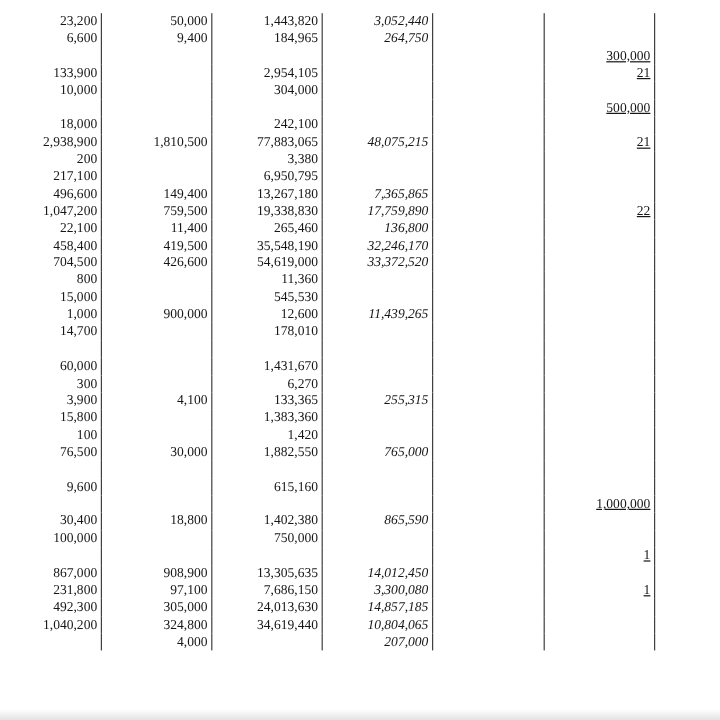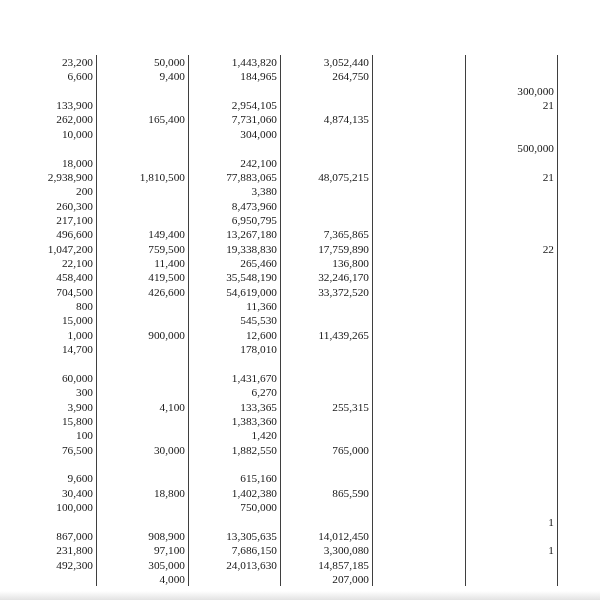--- a/index.html
+++ b/index.html
@@ -10,45 +10,44 @@
   .page {
     position: relative;
     width: 600px;
     height: 600px;
     background: #ffffff;
     overflow: hidden;
     font-family: "Liberation Serif", "DejaVu Serif", serif;
   }
   .table {
     position: absolute;
-    left: 16px;
+    left: 4px;
     top: 11px;
-    margin-top: 44px;
   }
   .row {
     display: flex;
     height: 14.36px;
   }
   .cell {
     box-sizing: content-box;
     border-right: 1px solid #3f3f3f;
     text-align: right;
     padding-right: 3px;
     font-size: 11.3px;
     line-height: 14.36px;
     color: #161616;
     white-space: nowrap;
     overflow: visible;
   }
   .c0 { width: 77px; }
   .c1 { width: 88px; }
   .c2 { width: 88px; }
-  .c3 { width: 88px; }
+  .c3 { width: 88px; font-style: italic; }
   .c4 { width: 89px; }
-  .c5 { width: 88px; }
+  .c5 { width: 88px; text-decoration: underline; }
   .bottom-shadow {
     position: absolute;
     left: 0;
     right: 0;
     bottom: 0;
     height: 9px;
     background: linear-gradient(to bottom, rgba(125,125,125,0) 0%, rgba(125,125,125,0.22) 100%);
     pointer-events: none;
   }
 </style>
@@ -83,28 +82,20 @@
       </div>
       <div class="row">
         <div class="cell c0">133,900</div>
         <div class="cell c1"></div>
         <div class="cell c2">2,954,105</div>
         <div class="cell c3"></div>
         <div class="cell c4"></div>
         <div class="cell c5">21</div>
       </div>
       <div class="row">
-        <div class="cell c0">262,000</div>
-        <div class="cell c1">165,400</div>
-        <div class="cell c2">7,731,060</div>
-        <div class="cell c3">4,874,135</div>
-        <div class="cell c4"></div>
-        <div class="cell c5"></div>
-      </div>
-      <div class="row">
         <div class="cell c0">10,000</div>
         <div class="cell c1"></div>
         <div class="cell c2">304,000</div>
         <div class="cell c3"></div>
         <div class="cell c4"></div>
         <div class="cell c5"></div>
       </div>
       <div class="row">
         <div class="cell c0"></div>
         <div class="cell c1"></div>
@@ -131,28 +122,20 @@
       </div>
       <div class="row">
         <div class="cell c0">200</div>
         <div class="cell c1"></div>
         <div class="cell c2">3,380</div>
         <div class="cell c3"></div>
         <div class="cell c4"></div>
         <div class="cell c5"></div>
       </div>
       <div class="row">
-        <div class="cell c0">260,300</div>
-        <div class="cell c1"></div>
-        <div class="cell c2">8,473,960</div>
-        <div class="cell c3"></div>
-        <div class="cell c4"></div>
-        <div class="cell c5"></div>
-      </div>
-      <div class="row">
         <div class="cell c0">217,100</div>
         <div class="cell c1"></div>
         <div class="cell c2">6,950,795</div>
         <div class="cell c3"></div>
         <div class="cell c4"></div>
         <div class="cell c5"></div>
       </div>
       <div class="row">
         <div class="cell c0">496,600</div>
         <div class="cell c1">149,400</div>
@@ -291,20 +274,28 @@
       </div>
       <div class="row">
         <div class="cell c0">9,600</div>
         <div class="cell c1"></div>
         <div class="cell c2">615,160</div>
         <div class="cell c3"></div>
         <div class="cell c4"></div>
         <div class="cell c5"></div>
       </div>
       <div class="row">
+        <div class="cell c0"></div>
+        <div class="cell c1"></div>
+        <div class="cell c2"></div>
+        <div class="cell c3"></div>
+        <div class="cell c4"></div>
+        <div class="cell c5">1,000,000</div>
+      </div>
+      <div class="row">
         <div class="cell c0">30,400</div>
         <div class="cell c1">18,800</div>
         <div class="cell c2">1,402,380</div>
         <div class="cell c3">865,590</div>
         <div class="cell c4"></div>
         <div class="cell c5"></div>
       </div>
       <div class="row">
         <div class="cell c0">100,000</div>
         <div class="cell c1"></div>
@@ -335,20 +326,28 @@
         <div class="cell c2">7,686,150</div>
         <div class="cell c3">3,300,080</div>
         <div class="cell c4"></div>
         <div class="cell c5">1</div>
       </div>
       <div class="row">
         <div class="cell c0">492,300</div>
         <div class="cell c1">305,000</div>
         <div class="cell c2">24,013,630</div>
         <div class="cell c3">14,857,185</div>
+        <div class="cell c4"></div>
+        <div class="cell c5"></div>
+      </div>
+      <div class="row">
+        <div class="cell c0">1,040,200</div>
+        <div class="cell c1">324,800</div>
+        <div class="cell c2">34,619,440</div>
+        <div class="cell c3">10,804,065</div>
         <div class="cell c4"></div>
         <div class="cell c5"></div>
       </div>
       <div class="row">
         <div class="cell c0"></div>
         <div class="cell c1">4,000</div>
         <div class="cell c2"></div>
         <div class="cell c3">207,000</div>
         <div class="cell c4"></div>
         <div class="cell c5"></div>

